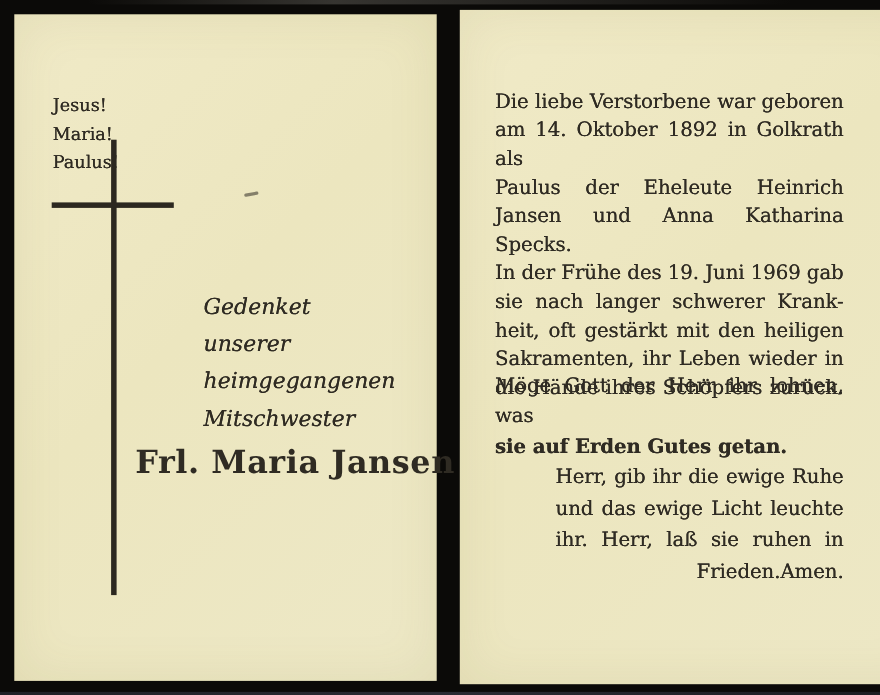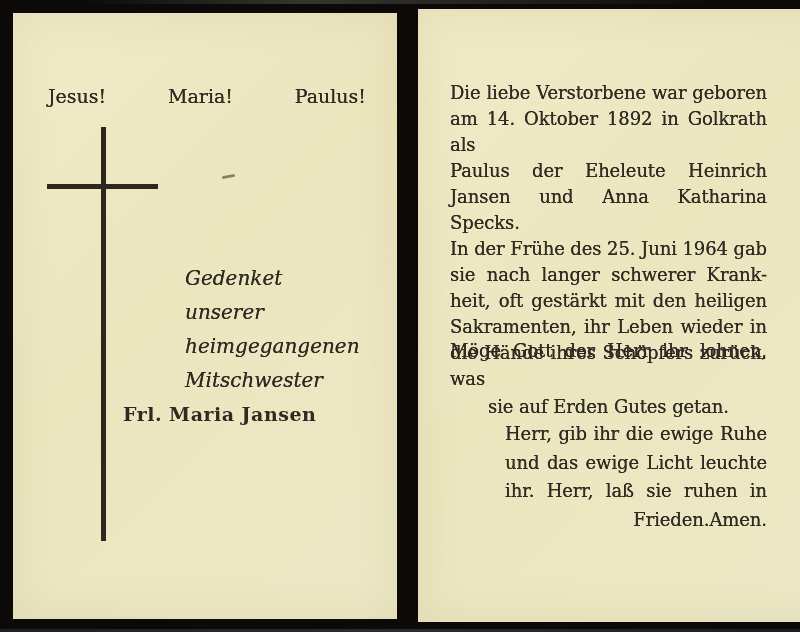--- a/index.html
+++ b/index.html
@@ -24,48 +24,49 @@
     background: linear-gradient(135deg, #f0eac7 0%, #ece6bf 45%, #ede8c6 100%);
     box-shadow: inset 0 0 46px rgba(120,105,40,0.10);
     color: #2f2b23;
   }
   .card-left  { left: 13px;  top: 13px; width: 384px; height: 606px; }
   .card-right { left: 418px; top: 9px;  width: 432px; height: 613px; }
 
   .invocation {
     position: absolute; left: 35px; top: 70px; width: 318px;
     display: flex; justify-content: space-between;
-    font-size: 19px; line-height: 26px;
+    font-size: 16px; line-height: 26px;
     text-shadow: 0 0 .5px currentColor;
     white-space: nowrap;
+    flex-direction: column;
   }
   .cross-bar { position: absolute; background: #2c2820; }
   .cross-v { left: 88px; top: 114px; width: 5px; height: 414px; }
   .cross-h { left: 34px; top: 171px; width: 111px; height: 5px; }
 
   .memorial {
     position: absolute; left: 172px; top: 248px;
     font-size: 20px; line-height: 34px;
     text-shadow: 0 0 .5px currentColor;
     font-style: italic;
   }
   .deceased-name {
     position: absolute; left: 110px; top: 390px;
-    font-size: 19px; font-weight: bold; letter-spacing: .5px;
+    font-size: 29px; font-weight: bold; letter-spacing: .5px;
     white-space: nowrap;
   }
 
   .textblock { position: absolute; font-size: 18px; letter-spacing: -0.1px;
     text-shadow: 0 0 .5px currentColor; }
   .bio      { left: 32px; top: 71px;  width: 317px; line-height: 26px; }
   .blessing { left: 32px; top: 328px; width: 317px; line-height: 28px; }
   .prayer   { left: 87px; top: 411px; width: 262px; line-height: 28.5px; }
 
   .jline { text-align: justify; text-align-last: justify; }
-  .pline { text-align: center; }
+  .pline { text-align: left; font-weight: bold; }
   .closing-line { display: flex; justify-content: flex-end; }
 
   .scan-mark {
     position: absolute; left: 209px; top: 162px; width: 13px; height: 3px;
     background: #4d483c; border-radius: 2px;
     transform: rotate(-10deg); opacity: .65;
   }
 </style>
 </head>
 <body>
@@ -96,21 +97,21 @@
 
     <div class="deceased-name">Frl. Maria Jansen</div>
   </div>
 
   <div class="card card-right">
     <div class="textblock bio">
       <div class="jline">Die liebe Verstorbene war geboren</div>
       <div class="jline">am 14. Oktober 1892 in Golkrath als</div>
       <div class="jline">Paulus der Eheleute Heinrich</div>
       <div class="jline">Jansen und Anna Katharina Specks.</div>
-      <div class="jline">In der Frühe des 25. Juni 1964 gab</div>
+      <div class="jline">In der Frühe des 19. Juni 1969 gab</div>
       <div class="jline">sie nach langer schwerer Krank-</div>
       <div class="jline">heit, oft gestärkt mit den heiligen</div>
       <div class="jline">Sakramenten, ihr Leben wieder in</div>
       <div class="jline">die Hände ihres Schöpfers zurück.</div>
     </div>
 
     <div class="textblock blessing">
       <div class="jline">Möge Gott der Herr ihr lohnen, was</div>
       <div class="pline">sie auf Erden Gutes getan.</div>
     </div>

